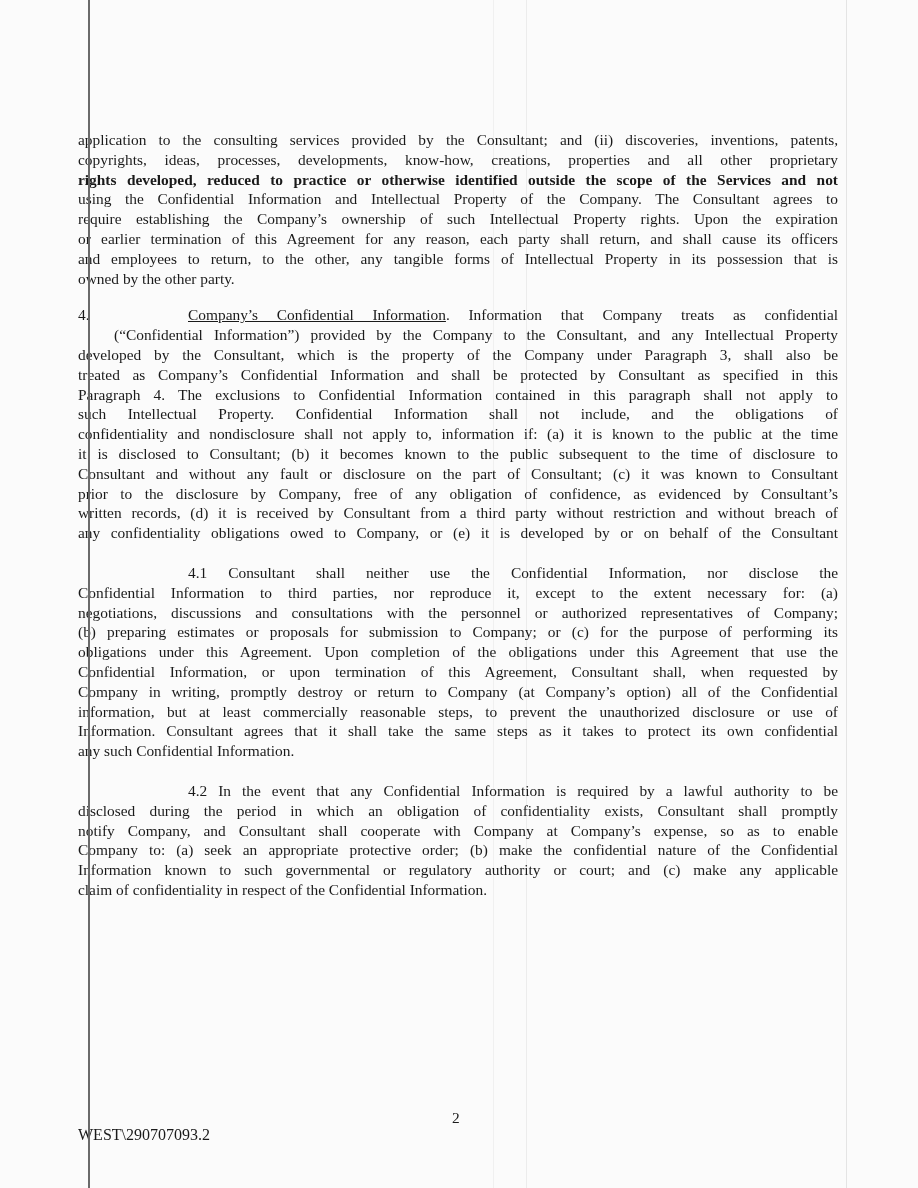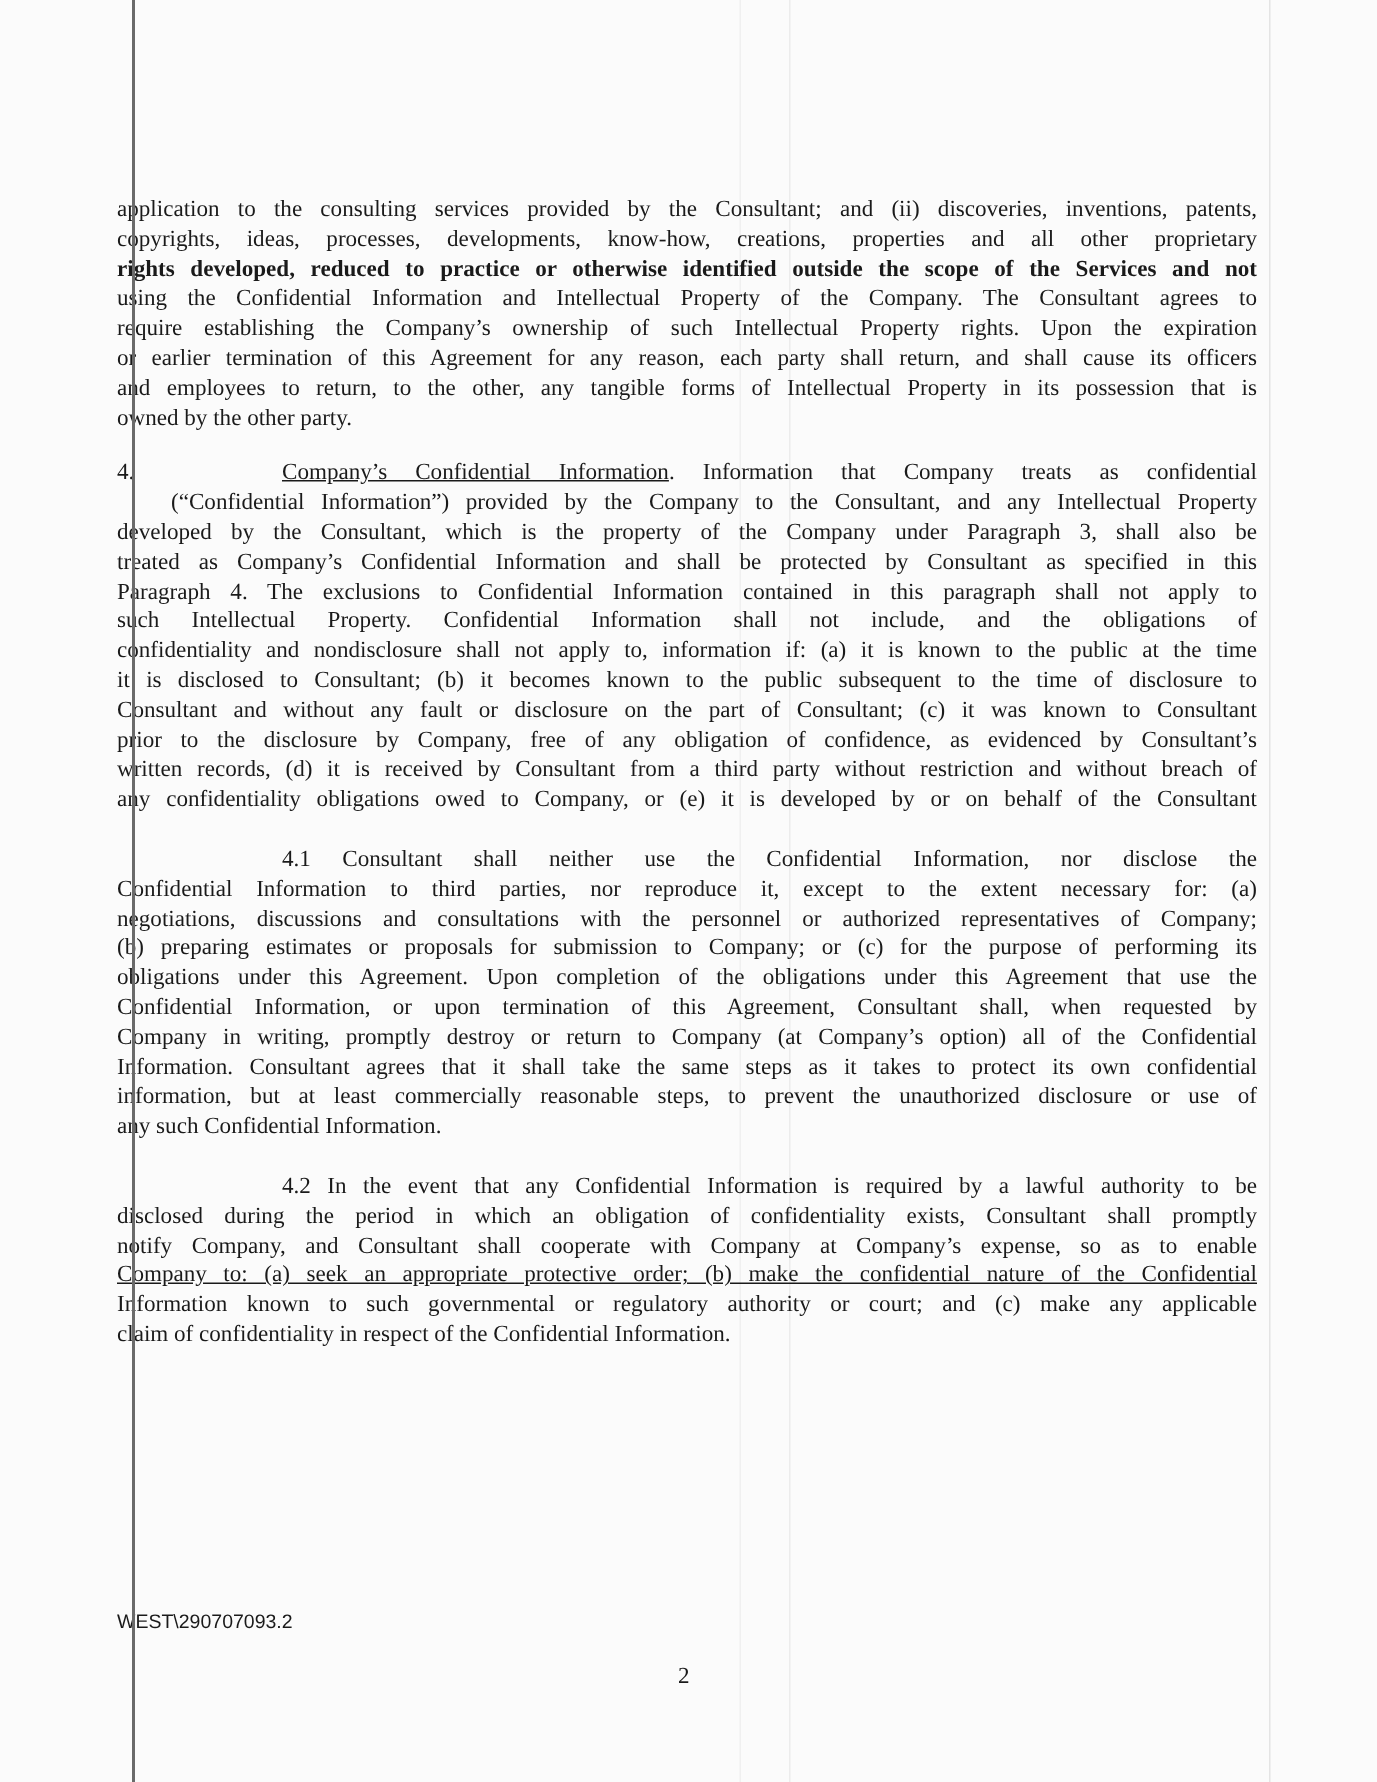--- a/index.html
+++ b/index.html
@@ -81,23 +81,23 @@
       display: inline-block;
       width: 110px;
       text-align-last: left;
     }
     .section-heading {
       text-decoration: underline;
     }
     .footer-id {
       position: absolute;
       left: 78px;
-      top: 1073px;
-      font-size: 13px;
-      font-family: Liberation Sans, sans-serif;
+      top: 1126px;
+      font-size: 16px;
+      font-family: Liberation Serif, serif;
     }
     .page-number {
       position: absolute;
       left: 452px;
       top: 1109px;
       font-size: 15.4px;
     }
   </style>
 </head>
 <body>
@@ -139,32 +139,32 @@
   <div class="gap-large"></div>
 
   <div class="para">
     <span class="line indent" style="white-space: normal; overflow: hidden;">4.1  Consultant shall neither use the Confidential Information, nor disclose the</span>
     <span class="line" style="white-space: normal; overflow: hidden;">Confidential Information to third parties, nor reproduce it, except to the extent necessary for: (a)</span>
     <span class="line" style="white-space: normal; overflow: hidden;">negotiations, discussions and consultations with the personnel or authorized representatives of Company;</span>
     <span class="line" style="white-space: normal; overflow: hidden;">(b) preparing estimates or proposals for submission to Company; or (c) for the purpose of performing its</span>
     <span class="line" style="white-space: normal; overflow: hidden;">obligations under this Agreement. Upon completion of the obligations under this Agreement that use the</span>
     <span class="line" style="white-space: normal; overflow: hidden;">Confidential Information, or upon termination of this Agreement, Consultant shall, when requested by</span>
     <span class="line" style="white-space: normal; overflow: hidden;">Company in writing, promptly destroy or return to Company (at Company’s option) all of the Confidential</span>
+    <span class="line" style="white-space: normal; overflow: hidden;">information, but at least commercially reasonable steps, to prevent the unauthorized disclosure or use of</span>
     <span class="line" style="white-space: normal; overflow: hidden;">Information. Consultant agrees that it shall take the same steps as it takes to protect its own confidential</span>
-    <span class="line" style="white-space: normal; overflow: hidden;">information, but at least commercially reasonable steps, to prevent the unauthorized disclosure or use of</span>
     <span class="line last" style="white-space: normal; overflow: hidden;">any such Confidential Information.</span>
   </div>
 
   <div class="gap-large"></div>
 
   <div class="para">
     <span class="line indent" style="white-space: normal; overflow: hidden;">4.2 In the event that any Confidential Information is required by a lawful authority to be</span>
     <span class="line" style="white-space: normal; overflow: hidden;">disclosed during the period in which an obligation of confidentiality exists, Consultant  shall promptly</span>
     <span class="line" style="white-space: normal; overflow: hidden;">notify Company, and Consultant  shall cooperate with Company at Company’s expense, so as to enable</span>
-    <span class="line" style="white-space: normal; overflow: hidden; text-decoration: underline;">Company  to: (a) seek an appropriate protective order; (b) make the confidential nature of the Confidential</span>
+    <span class="line" style="white-space: normal; overflow: hidden;">Company  to: (a) seek an appropriate protective order; (b) make the confidential nature of the Confidential</span>
     <span class="line" style="white-space: normal; overflow: hidden;">Information known to such governmental or regulatory authority or court; and (c) make any applicable</span>
     <span class="line last" style="white-space: normal; overflow: hidden;">claim of confidentiality in respect of the Confidential Information.</span>
   </div>
 </div>
 
 <div class="footer-id">WEST\290707093.2</div>
 <div class="page-number">2</div>
 
 <div class="scan-rule-left"></div>
 

